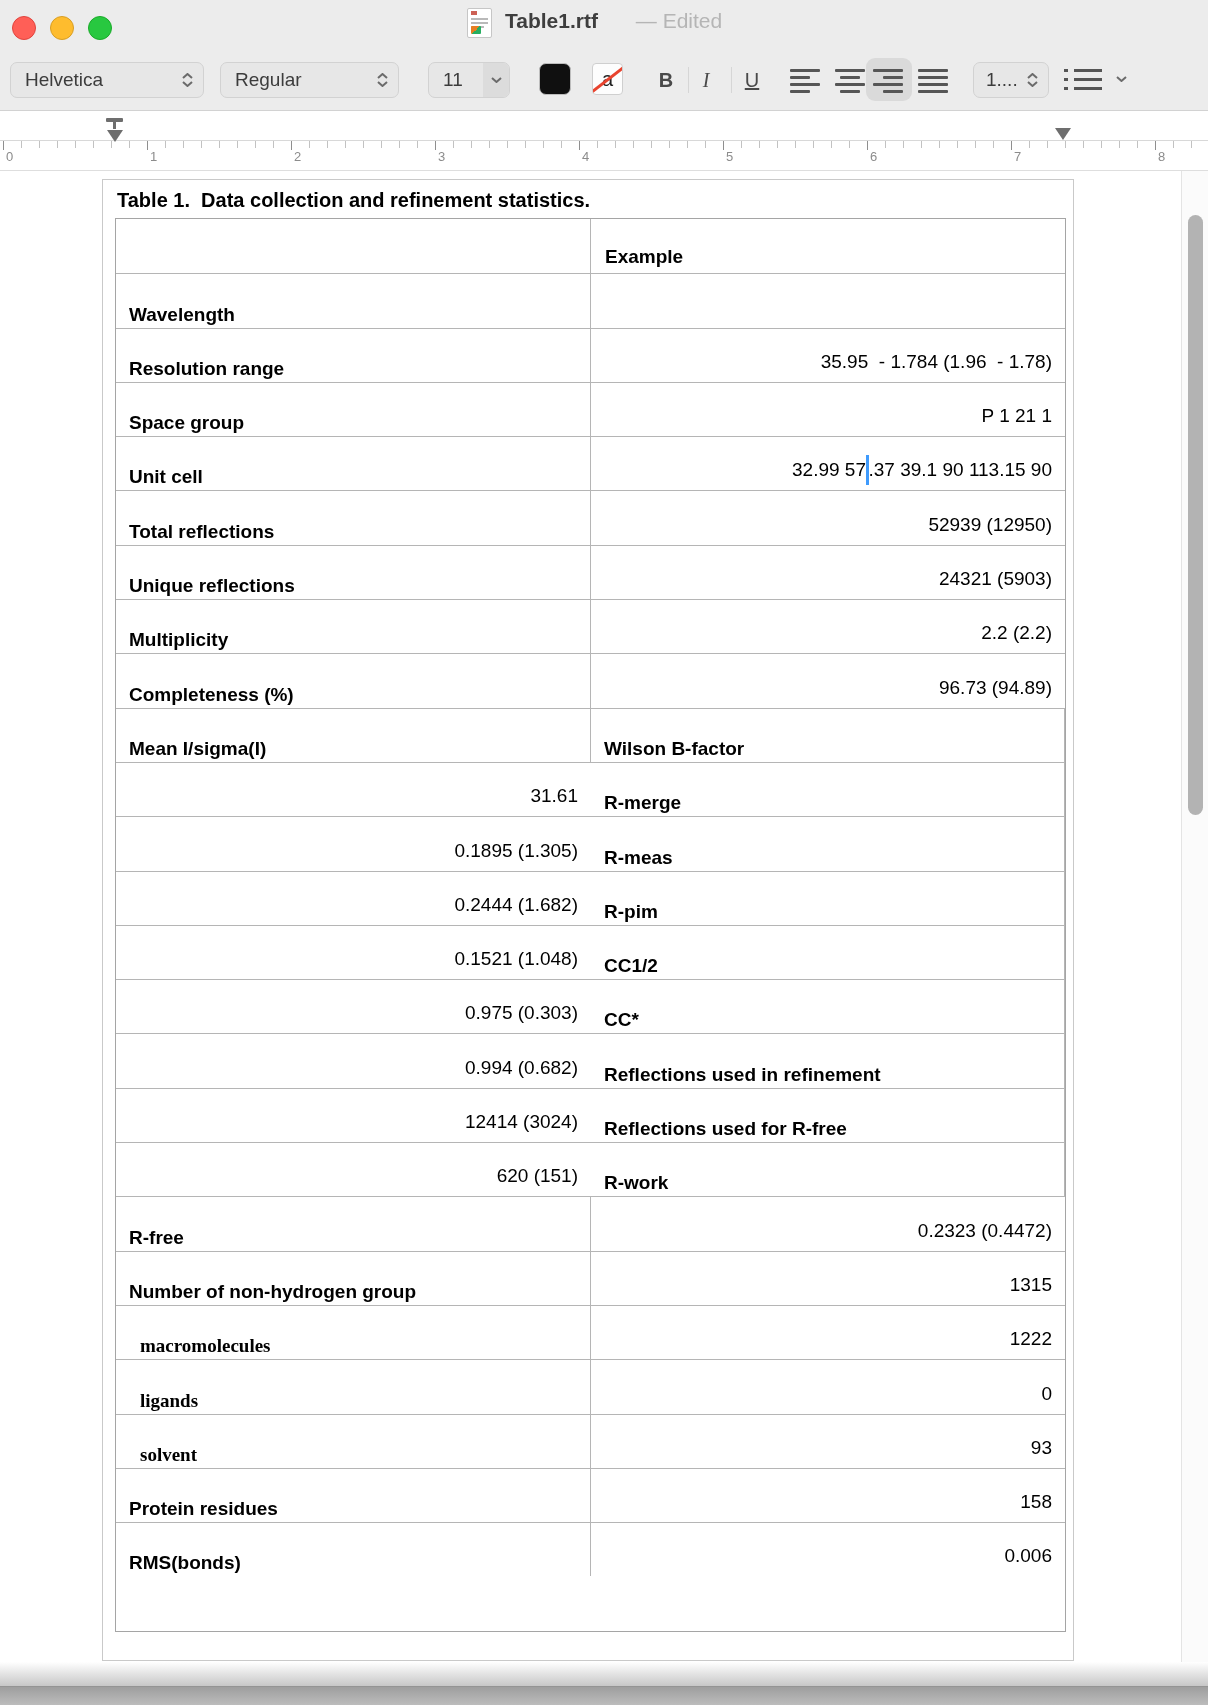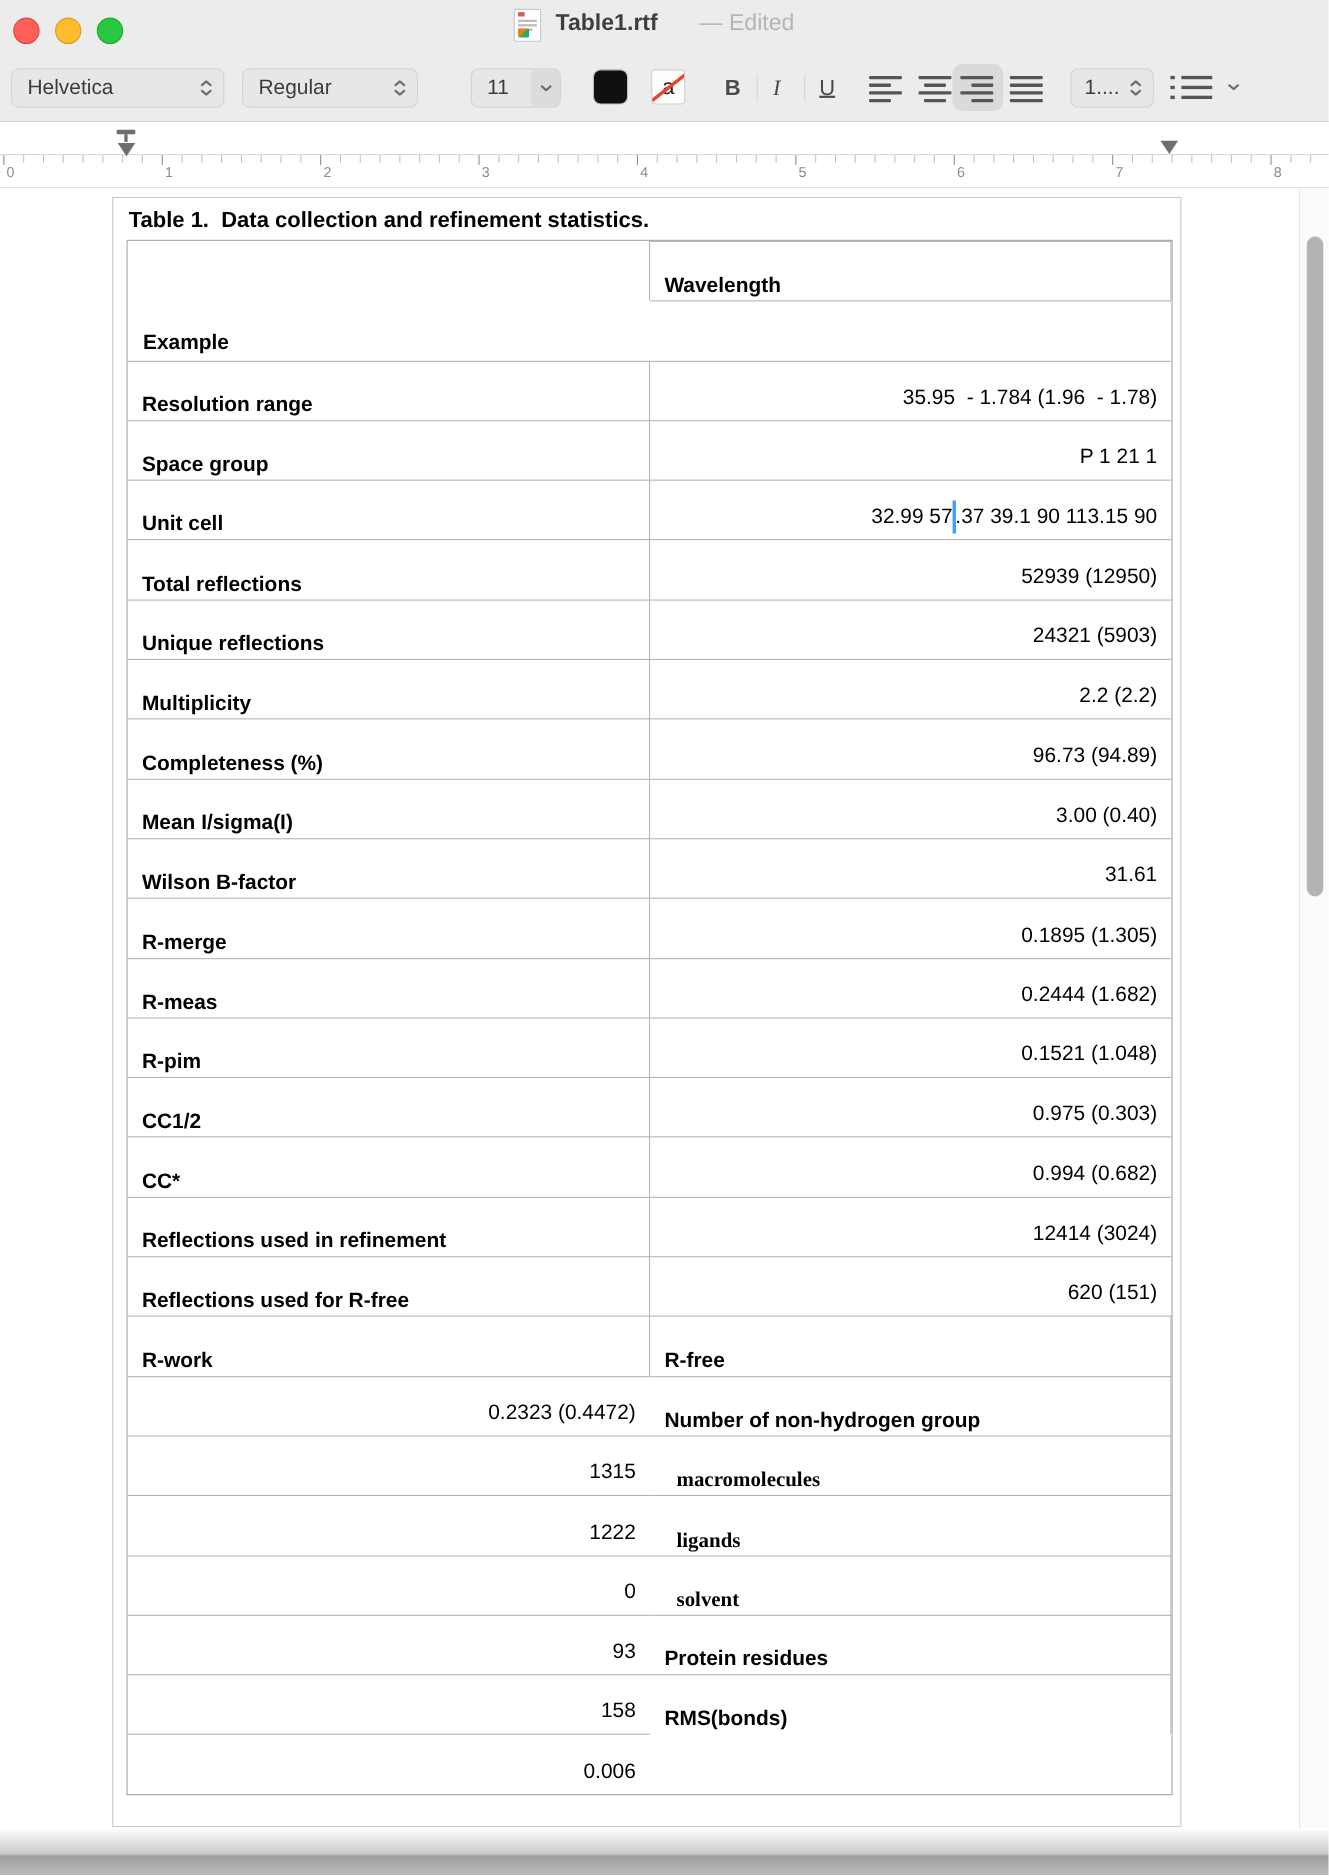--- a/index.html
+++ b/index.html
@@ -112,21 +112,21 @@
       <span class="stepper">
         <svg class="chev" viewBox="0 0 11 6">
             <polyline points="1,5 5.5,1 10,5"></polyline>
           </svg>
         <svg class="chev" viewBox="0 0 11 6">
             <polyline points="1,1 5.5,5 10,1"></polyline>
           </svg>
       </span>
     </div>
 
-    <div class="tbbox" style="left:220px;width:160px;">
+    <div class="tbbox" style="left:220px;width:179px;">
       <span style="padding-left:14px;">Regular</span>
       <span class="stepper">
         <svg class="chev" viewBox="0 0 11 6">
             <polyline points="1,5 5.5,1 10,5"></polyline>
           </svg>
         <svg class="chev" viewBox="0 0 11 6">
             <polyline points="1,1 5.5,5 10,1"></polyline>
           </svg>
       </span>
     </div>
@@ -297,26 +297,26 @@
         <div class="rnum" style="left: 870px;">6</div>
         <div class="rnum" style="left: 1014px;">7</div>
         <div class="rnum" style="left: 1158px;">8</div>
       </div>
   </div>
 
   <div id="page">
     <div id="doc-title">Table 1.  Data collection and refinement statistics.</div>
     <div id="stats-table">
         <div class="cell left"></div>
-        <div class="cell left bt">
-          <span class="lab">Wavelength</span>
-        </div>
         <div class="cell right">
           <span class="hdr">Example</span>
         </div>
+        <div class="cell left bt">
+          <span class="lab">Wavelength</span>
+        </div>
         <div class="cell right bt">
           <span class="val"></span>
         </div>
         <div class="cell left bt">
           <span class="lab">Resolution range</span>
         </div>
         <div class="cell right bt">
           <span class="val">35.95  - 1.784 (1.96  - 1.78)</span>
         </div>
         <div class="cell left bt">
@@ -350,23 +350,20 @@
           <span class="val">2.2 (2.2)</span>
         </div>
         <div class="cell left bt">
           <span class="lab">Completeness (%)</span>
         </div>
         <div class="cell right bt">
           <span class="val">96.73 (94.89)</span>
         </div>
         <div class="cell left bt">
           <span class="lab">Mean I/sigma(I)</span>
-        </div>
-        <div class="cell right bt">
-          <span class="val">3.00 (0.40)</span>
         </div>
         <div class="cell left bt">
           <span class="lab">Wilson B-factor</span>
         </div>
         <div class="cell right bt">
           <span class="val">31.61</span>
         </div>
         <div class="cell left bt">
           <span class="lab">R-merge</span>
         </div>

